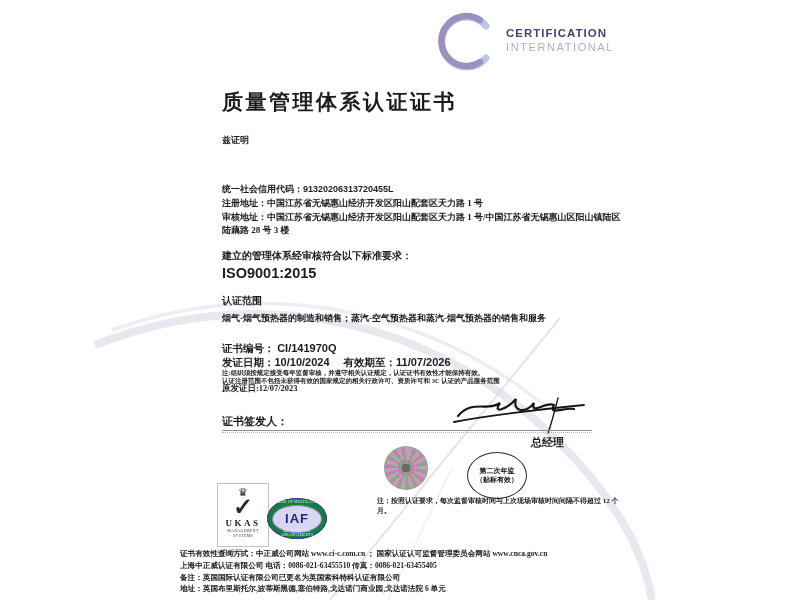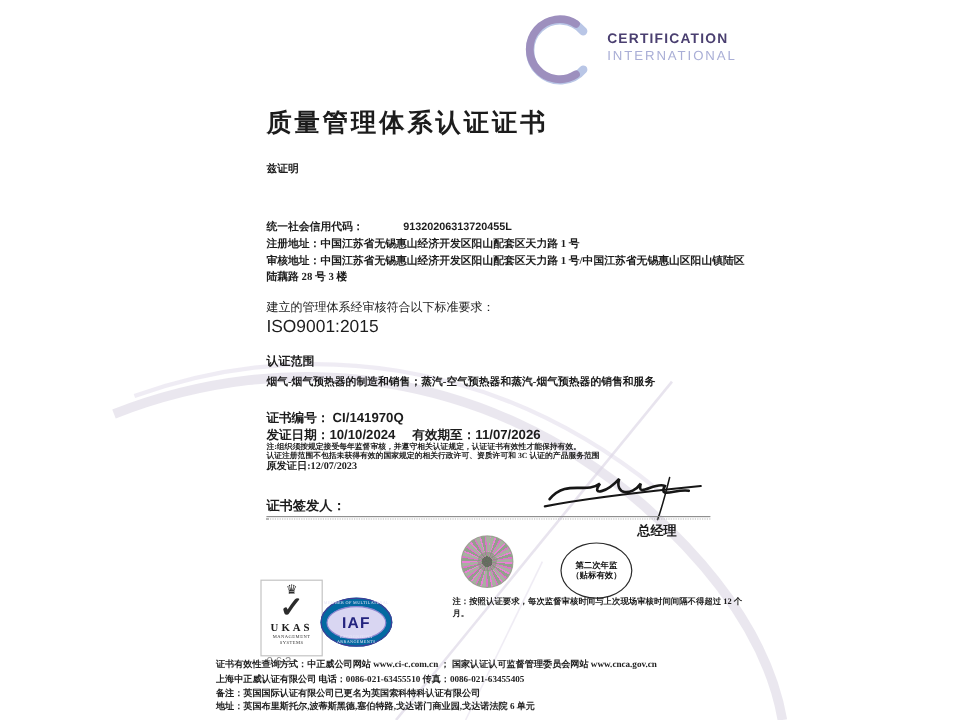--- a/index.html
+++ b/index.html
@@ -13,25 +13,25 @@
   .logo-ring{left:434px;top:8px;width:64px;height:64px;}
   .brand1{left:506px;top:27px;font-family:"Liberation Sans",sans-serif;font-size:11.5px;
           font-weight:600;color:#4a3f70;letter-spacing:1px;}
   .brand2{left:506px;top:41px;font-family:"Liberation Sans",sans-serif;font-size:11px;
           color:#a9aed6;letter-spacing:1.6px;}
 
   .title{left:222px;top:88px;font-size:21px;font-weight:bold;letter-spacing:2.5px;}
   .certify{left:222px;top:134px;font-size:9px;font-weight:600;}
   .company{left:222px;top:155px;font-size:18px;font-weight:bold;letter-spacing:1px;}
   .credit{left:222px;top:183px;font-size:9px;font-weight:600;}
-  .credit b{font-family:"Liberation Sans",sans-serif;font-weight:bold;margin-left:33px;}
+  .credit b{font-family:"Liberation Sans",sans-serif;font-weight:bold;}
   .regaddr{left:222px;top:197px;font-size:9px;font-weight:600;}
   .auditaddr{left:222px;top:211px;width:400px;font-size:9px;font-weight:600;line-height:13px;}
-  .stdline{left:222px;top:249px;font-size:10px;font-weight:400;}
-  .iso{left:222px;top:265px;font-family:"Liberation Sans",sans-serif;font-size:14.5px;font-weight:normal;}
+  .stdline{left:222px;top:249px;font-size:10px;font-weight:700;}
+  .iso{left:222px;top:265px;font-family:"Liberation Sans",sans-serif;font-size:14.5px;font-weight:bold;}
   .scopelabel{left:222px;top:294px;font-size:10px;font-weight:600;}
   .scope{left:222px;top:312px;width:410px;font-size:9px;font-weight:bold;}
   .certno{left:222px;top:342px;font-size:10.5px;font-weight:600;}
   .certno .val{font-family:"Liberation Sans",sans-serif;font-size:11px;font-weight:bold;}
   .dates{left:222px;top:356px;font-size:10.5px;font-weight:600;}
   .dates .val{font-family:"Liberation Sans",sans-serif;font-size:11px;font-weight:bold;}
   .dates .gap{display:inline-block;width:14px;}
   .fineprint{left:222px;top:369px;width:340px;font-size:6.5px;line-height:7.6px;font-weight:600;color:#222;}
   .origdate{left:222px;top:383px;font-size:8.5px;font-weight:bold;}
   .signature{left:452px;top:386px;}
@@ -56,21 +56,21 @@
   .ukas{left:217px;top:483px;width:50px;height:62px;border:1px solid #c3c3c3;background:#fff;
         display:flex;flex-direction:column;align-items:center;justify-content:flex-start;}
   .ukas .crown{font-size:11px;line-height:12px;margin-top:2px;color:#2b2b2b;}
   .ukas .tick{font-size:24px;line-height:22px;font-weight:bold;color:#2b2b2b;margin-top:-2px;}
   .ukas .name{font-size:9px;letter-spacing:2.5px;font-weight:600;margin-top:0px;}
   .ukas .sub{font-size:3.8px;letter-spacing:.4px;text-align:center;line-height:4.6px;margin-top:1px;color:#333;}
   .ukasnum{left:222px;top:546px;font-size:9.5px;letter-spacing:2.5px;color:#8a8a8a;
            font-family:"Liberation Sans",sans-serif;}
 
   
-  .iaf{left:267px;top:498px;width:60px;height:41px;border-radius:50%;background:#0369a1;
+  .iaf{left:267px;top:498px;width:60px;height:41px;border-radius:50%;background:#15803d;
        display:flex;align-items:center;justify-content:center;box-shadow:0 0 0 1px #423c96 inset;}
   .iaf .inner{width:48px;height:26px;border-radius:50%;background:#d9d6f2;border:1px solid #8d86d0;
        display:flex;align-items:center;justify-content:center;}
   .iaf .txt{font-family:"Liberation Sans",sans-serif;font-size:13px;font-weight:bold;color:#23237e;letter-spacing:1px;}
   .iaf .arc{position:absolute;left:0;width:60px;text-align:center;color:#e8e6f8;font-size:3.5px;letter-spacing:.3px;}
   .iaf .arctop{top:2px;} .iaf .arcbottom{bottom:2px;}
 
   
   .footer{left:180px;top:548px;width:445px;font-size:7.6px;line-height:11.8px;
           font-weight:600;color:#222;}

